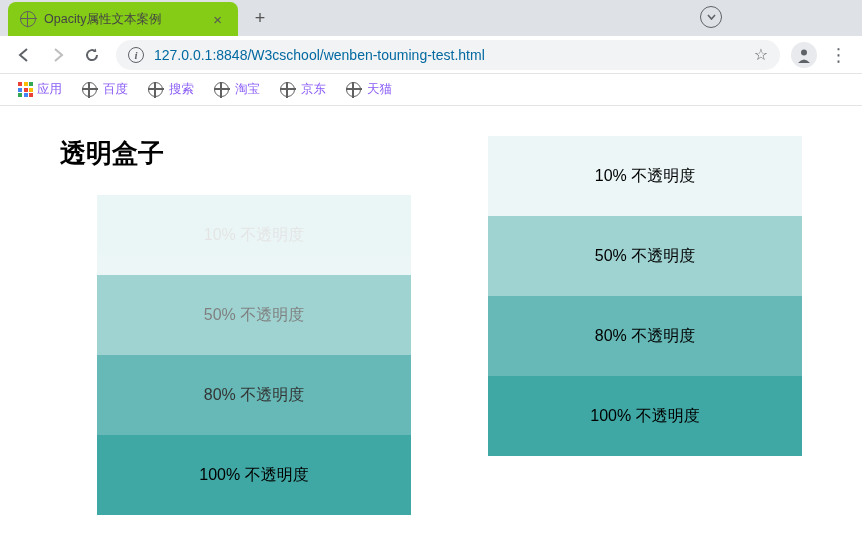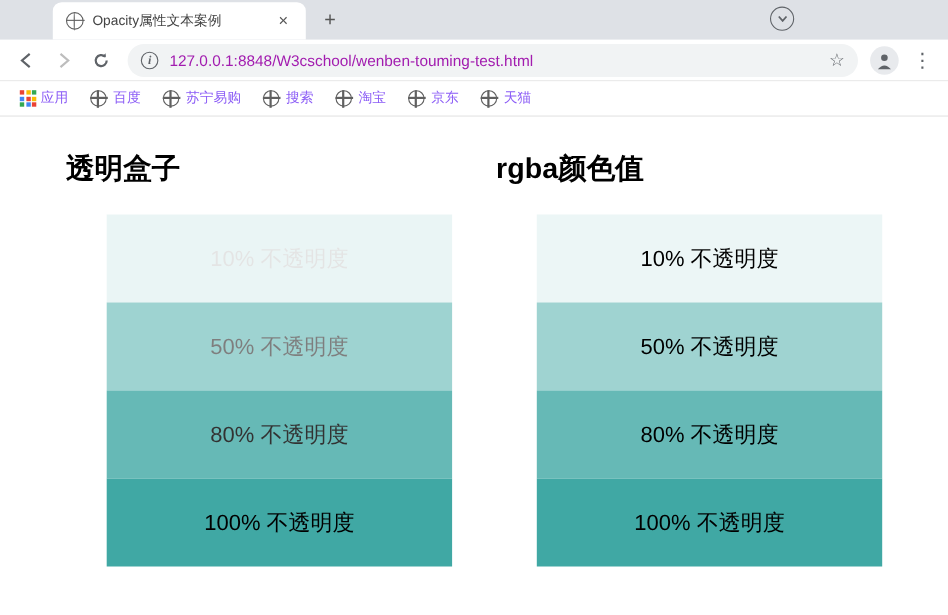--- a/index.html
+++ b/index.html
@@ -2,37 +2,37 @@
 <html><head>
   <meta charset="utf-8">
   <style>
     * { box-sizing: border-box; margin: 0; padding: 0; }
     body { font-family: Arial, "Microsoft YaHei", sans-serif; background: #fff; width: 862px; height: 559px; overflow: hidden; }
     .window-controls { position: absolute; top: 0; right: 0; display: flex; }
     .win-btn { width: 45px; height: 30px; display: flex; align-items: center; justify-content: center; font-size: 12px; color: #333; }
 
     
     .tabstrip { display: flex; align-items: center; height: 36px; background: #dee1e6; padding-left: 8px; position: relative; }
-    .tab { display: flex; align-items: center; background: #ffffff; height: 34px; padding: 0 12px; border-radius: 8px 8px 0 0; min-width: 230px; max-width: 240px; margin-top: 2px; margin-left: 40px; }
+    .tab { display: flex; align-items: center; background: #84cc16; height: 34px; padding: 0 12px; border-radius: 8px 8px 0 0; min-width: 230px; max-width: 240px; margin-top: 2px; }
     .tab-favicon { width: 16px; height: 16px; border: 1.5px solid #606060; border-radius: 50%; margin-right: 8px; position: relative; flex-shrink: 0; }
     .tab-favicon::before { content: ""; position: absolute; left: -1.5px; right: -1.5px; top: 5.5px; height: 1.5px; background: #606060; }
     .tab-favicon::after { content: ""; position: absolute; top: -1.5px; bottom: -1.5px; left: 5.5px; width: 1.5px; background: #606060; border-radius: 50%; }
     .tab-title { font-size: 12.5px; color: #444; flex: 1; white-space: nowrap; overflow: hidden; text-overflow: ellipsis; }
     .tab-close { font-size: 15px; color: #555; padding: 0 4px; margin-left: 6px; cursor: pointer; }
     .newtab { width: 28px; height: 28px; display: flex; align-items: center; justify-content: center; font-size: 18px; color: #555; margin-left: 8px; cursor: pointer; }
     .tabstrip-right { position: absolute; right: 140px; top: 6px; }
     .chevron-circle { width: 22px; height: 22px; border: 1.5px solid #5f6368; border-radius: 50%; display: flex; align-items: center; justify-content: center; font-size: 10px; color: #5f6368; }
 
     
     .toolbar { display: flex; align-items: center; height: 38px; background: #fff; padding: 0 8px; gap: 2px; border-bottom: 1px solid #e3e3e3; }
     .tool-btn { width: 32px; height: 32px; display: flex; align-items: center; justify-content: center; color: #5f6368; border-radius: 50%; cursor: pointer; }
     .tool-btn.disabled { color: #bdbdbd; cursor: default; }
     .addr-bar { flex: 1; display: flex; align-items: center; height: 30px; background: #f1f3f4; border-radius: 15px; padding: 0 12px; margin: 0 6px; gap: 10px; }
     .addr-info { width: 16px; height: 16px; border: 1.5px solid #5f6368; border-radius: 50%; color: #5f6368; font-size: 11px; display: flex; align-items: center; justify-content: center; font-style: italic; font-family: serif; font-weight: bold; }
-    .addr-text { font-size: 14px; color: #a21caf; flex: 1; }
+    .addr-text { font-size: 14px; color: #0369a1; flex: 1; }
     .addr-star { color: #5f6368; font-size: 16px; }
     .avatar { width: 26px; height: 26px; background: #e8eaed; border-radius: 50%; display: flex; align-items: center; justify-content: center; }
     .kebab { font-size: 18px; color: #5f6368; letter-spacing: -1px; }
 
     
     .bookmarks { display: flex; align-items: center; height: 32px; background: #fff; padding: 0 10px; gap: 4px; border-bottom: 1px solid #e3e3e3; }
     .apps-icon { display: grid; grid-template-columns: repeat(3, 4px); grid-template-rows: repeat(3, 4px); gap: 1.5px; margin-right: 4px; }
     .apps-icon span:nth-child(1){background:#ea4335}.apps-icon span:nth-child(2){background:#fbbc04}.apps-icon span:nth-child(3){background:#34a853}
     .apps-icon span:nth-child(4){background:#4285f4}.apps-icon span:nth-child(5){background:#ea4335}.apps-icon span:nth-child(6){background:#fbbc04}
     .apps-icon span:nth-child(7){background:#34a853}.apps-icon span:nth-child(8){background:#4285f4}.apps-icon span:nth-child(9){background:#ea4335}
@@ -41,21 +41,21 @@
     .globe-icon::before { content: ""; position: absolute; left: -1.5px; right: -1.5px; top: 5px; height: 1.5px; background: #606060; }
     .globe-icon::after { content: ""; position: absolute; top: -1.5px; bottom: -1.5px; left: 5px; width: 1.5px; background: #606060; }
     .bm-spacer { flex: 1; }
     .readlist-icon { width: 15px; height: 12px; border: 1.5px solid #606060; margin-right: 6px; position: relative; }
     .readlist-icon::before { content: ""; position: absolute; left: 2px; right: 2px; top: 2px; height: 1px; background: #606060; box-shadow: 0 3px 0 #606060; }
 
     
     .content { padding: 30px 60px; display: flex; gap: 40px; }
     .col { flex: 1; }
     .col h2 { font-size: 26px; font-weight: bold; margin-bottom: 24px; color: #000; }
-    .box { height: 80px; display: flex; align-items: center; justify-content: center; font-size: 20px; margin-left: 37px; }
+    .box { height: 80px; display: flex; align-items: center; justify-content: center; font-size: 16px; margin-left: 37px; }
     
     .op-base { background: rgb(64, 168, 164); color: #000; }
     .op10 { opacity: 0.10; }
     .op50 { opacity: 0.50; }
     .op80 { opacity: 0.80; }
     .op100 { opacity: 1; }
     
     .rg10 { background: rgba(64,168,164,0.10); }
     .rg50 { background: rgba(64,168,164,0.50); }
     .rg80 { background: rgba(64,168,164,0.80); }
@@ -150,24 +150,20 @@
         <span></span>
       </span>
     <span>应用</span>
   </div>
   <div class="bm-item">
       <span class="globe-icon"></span>
       <span>百度</span>
     </div>
   <div class="bm-item">
       <span class="globe-icon"></span>
-      <span>苏宁易购</span>
-    </div>
-  <div class="bm-item">
-      <span class="globe-icon"></span>
       <span>搜索</span>
     </div>
   <div class="bm-item">
       <span class="globe-icon"></span>
       <span>淘宝</span>
     </div>
   <div class="bm-item">
       <span class="globe-icon"></span>
       <span>京东</span>
     </div>
@@ -188,21 +184,20 @@
         <span>50% 不透明度</span>
       </div>
     <div class="box op-base op80">
         <span>80% 不透明度</span>
       </div>
     <div class="box op-base op100">
         <span>100% 不透明度</span>
       </div>
   </div>
   <div class="col">
-    <h2>rgba颜色值</h2>
     <div class="box rg10">
         <span>10% 不透明度</span>
       </div>
     <div class="box rg50">
         <span>50% 不透明度</span>
       </div>
     <div class="box rg80">
         <span>80% 不透明度</span>
       </div>
     <div class="box rg100">

